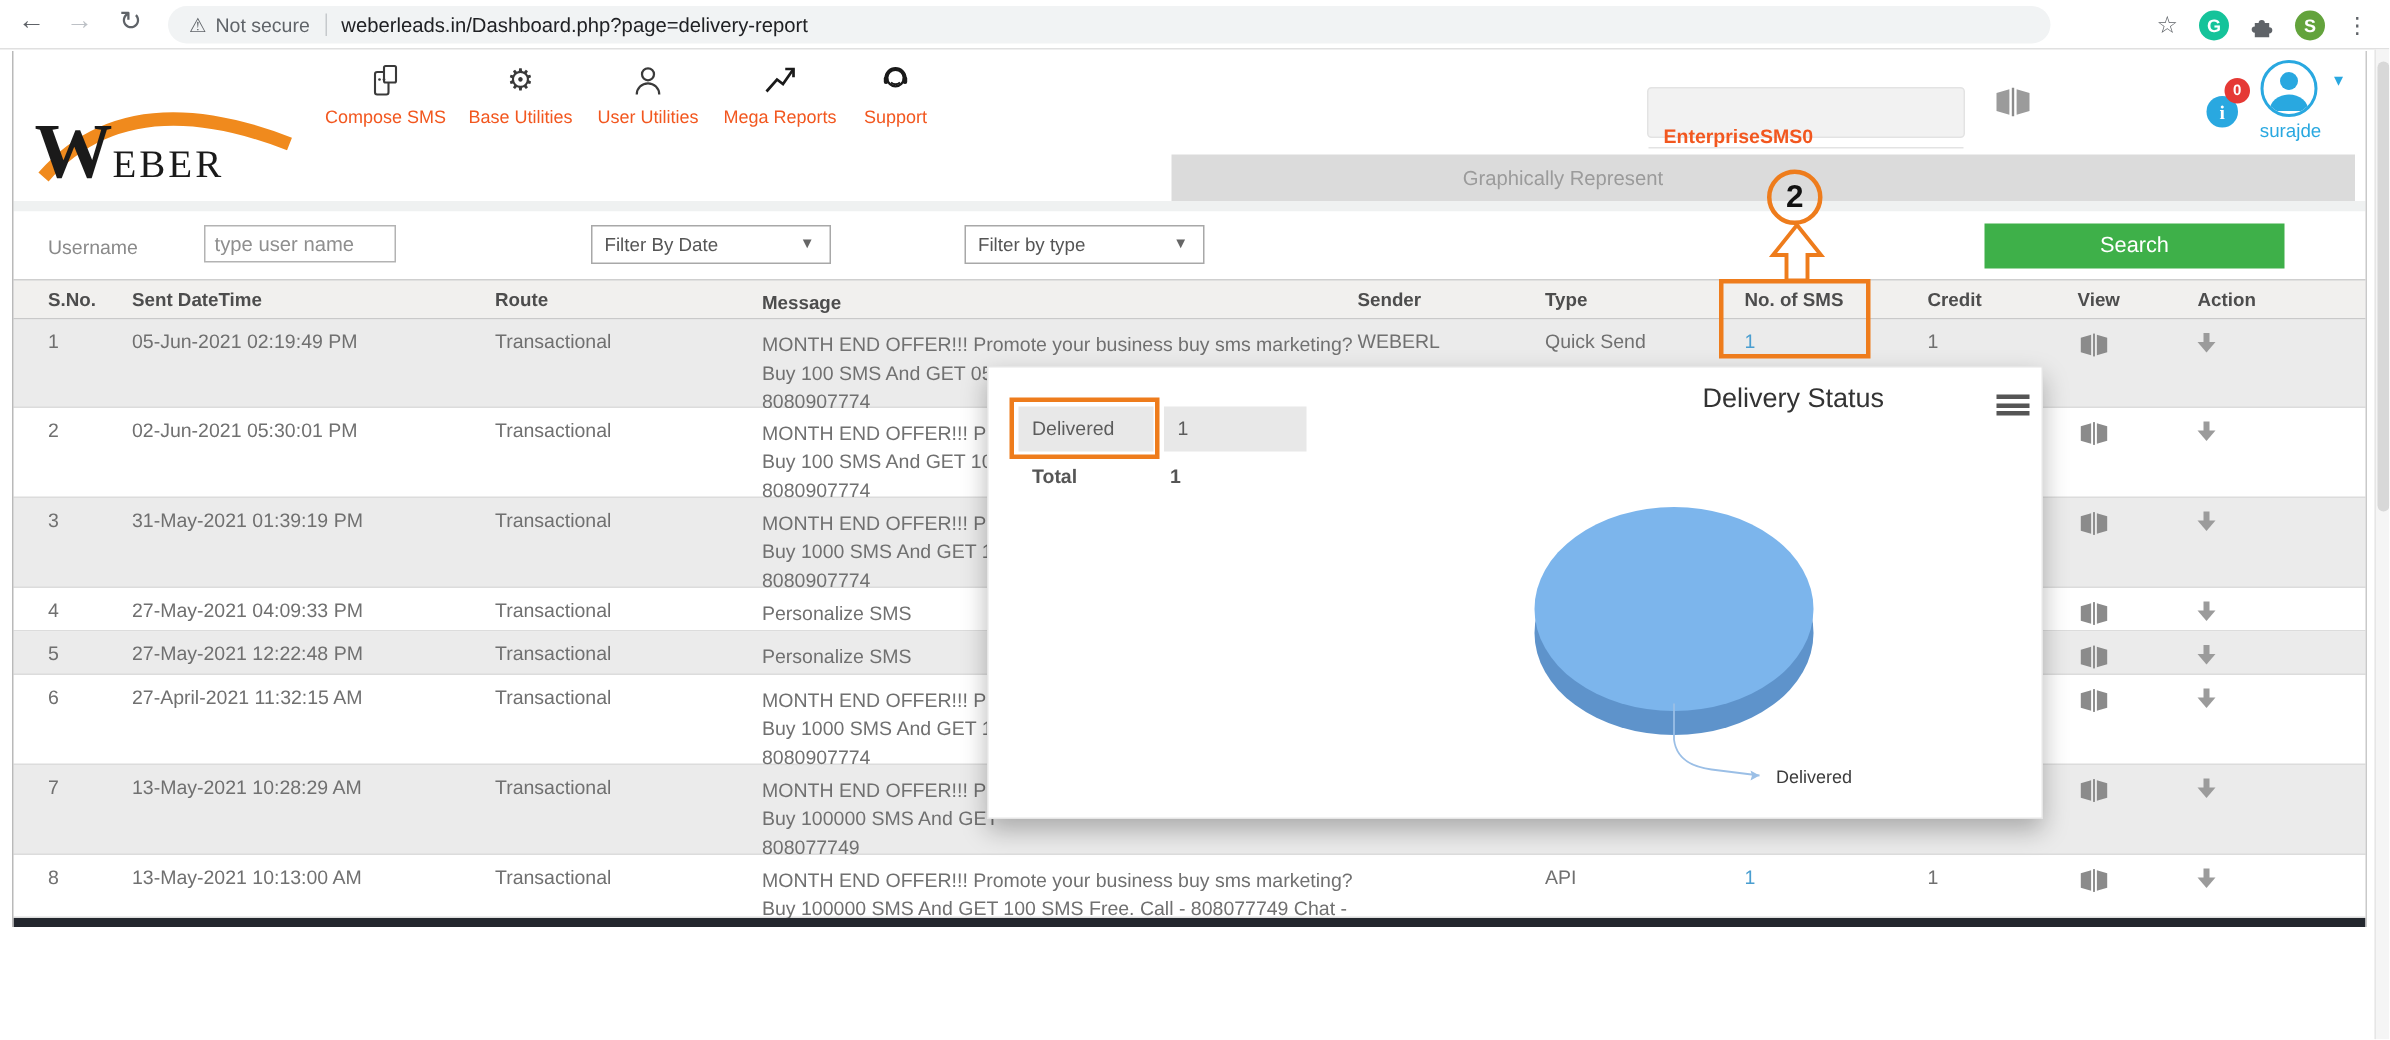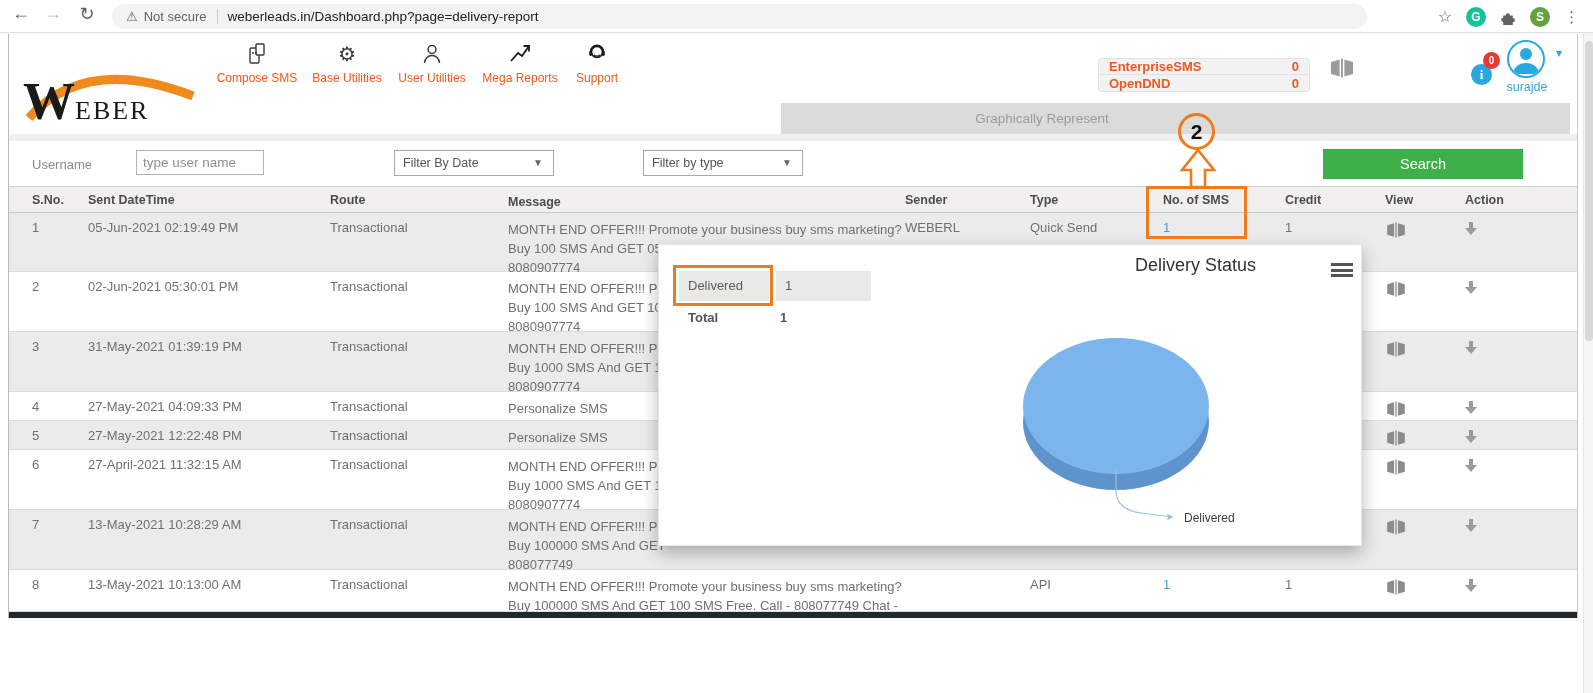--- a/index.html
+++ b/index.html
@@ -23,21 +23,21 @@
 
   
   .appheader { position:absolute; left:9px; top:34px; width:1568px; height:66px; background:#fff; }
   .logo { position:absolute; left:14px; top:6px; width:190px; height:58px;margin-top:32px; }
   .logo-w { font-family:"Liberation Serif", serif; font-weight:bold; font-size:52px; color:#1a1a1a; }
   .logo-rest { font-family:"Liberation Serif", serif; font-size:26px; color:#1a1a1a; letter-spacing:2px; }
   .nav-item { position:absolute; top:8px; width:96px; text-align:center; cursor:pointer; }
   .nav-item .ni-icon { height:26px; color:#3a3a3a; font-size:20px; line-height:24px; }
   .nav-item .ni-label { color:#f2571f; font-size:12px; margin-top:3px; }
   .balances { position:absolute; left:1089px; top:24px; width:212px; height:34px; background:#f2f2f2; border:1px solid #e3e3e3; border-radius:3px; }
-  .bal-row { height:16px; display:flex; justify-content:space-between; padding:0 10px; align-items:center; }
+  .bal-row { height:16px; display:flex; justify-content:flex-start; padding:0 10px; align-items:center;margin-top:24px; }
   .bal-row:first-child { border-bottom:1px solid #e3e3e3; }
   .bal-label, .bal-value { color:#f2571f; font-weight:bold; font-size:13px; }
   .book-icon { display:inline-block; }
   .info-wrap { position:absolute; left:1462px; top:18px; width:42px; height:34px; }
   .info-circle { position:absolute; left:0; top:12px; width:21px; height:21px; border-radius:50%; background:#29a8e0; color:#fff; font-weight:bold; font-size:13px; text-align:center; line-height:21px; font-family:"Liberation Serif", serif; }
   .badge { position:absolute; left:12px; top:0; width:17px; height:17px; border-radius:50%; background:#e53935; color:#fff; font-size:10px; font-weight:bold; text-align:center; line-height:17px; }
   .avatar { position:absolute; left:1498px; top:6px; width:38px; height:38px; border-radius:50%; border:2px solid #29a8e0; background:#fff; overflow:hidden; }
   .avatar-name { position:absolute; left:1480px; top:46px; width:76px; text-align:center; color:#29a8e0; font-size:12.5px; }
   .avatar-caret { position:absolute; left:1547px; top:12px; color:#29a8e0; font-size:12px; }
 

